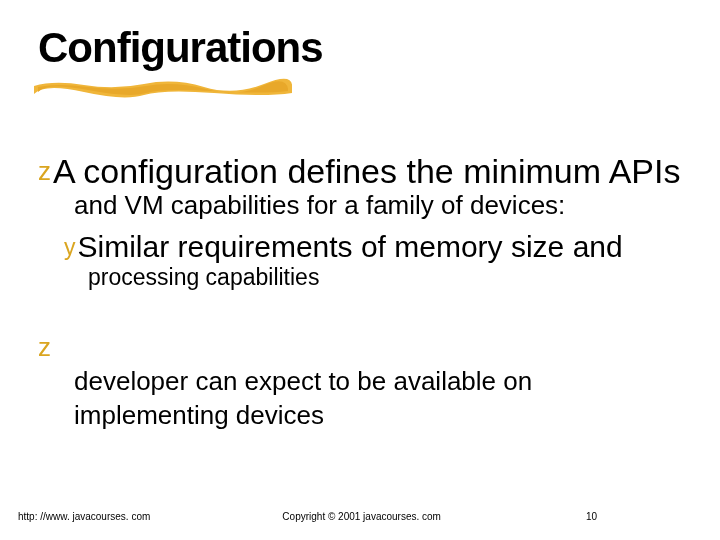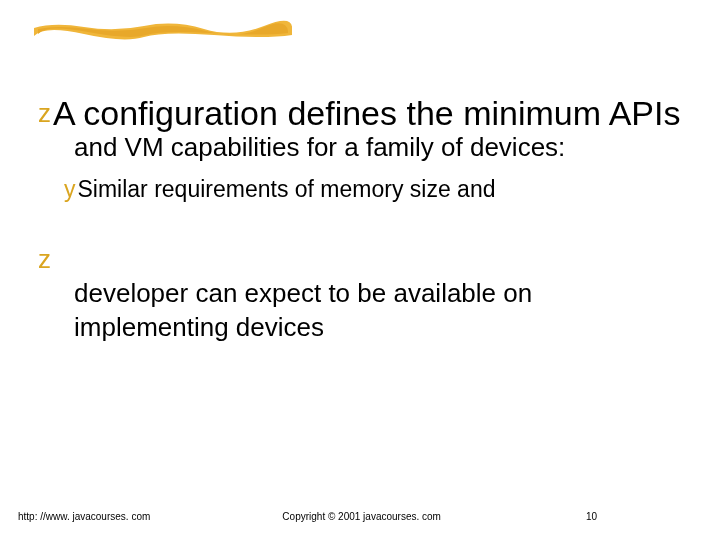--- a/index.html
+++ b/index.html
@@ -68,21 +68,21 @@
   .bullet-y .ymark {
     color: #DAA520;
     font-family: "Arial", sans-serif;
     font-size: 23px;
     line-height: 30px;
     margin-right: 2px;
     font-weight: normal;
   }
   .bullet-y .text {
     color: #000;
-    font-size: 23px;
+    font-size: 30px;
     line-height: 30px;
     text-align: right;
   }
   .bullet-y .cont {
     margin-left: 24px;
     color: #000;
     font-size: 23px;
     line-height: 30px;
   }
   .gap { height: 38px; }
@@ -100,39 +100,41 @@
   }
   .footer .left { text-align: left; }
   .footer .center { text-align: center; flex: 1; }
   .footer .right { text-align: right; min-width: 24px; }
 </style>
 </head>
 <body>
 
 <div class="slide">
 
+  <div class="title">Configurations</div>
 
   <svg class="orange-line" viewBox="0 0 258 22" preserveAspectRatio="none">
     <path d="M0 8 Q 20 2 50 7 T 110 6 T 170 9 T 230 6 T 258 10 L 258 15 Q 230 19 180 15 T 110 17 T 50 14 T 0 16 Z" fill="#F0B63A"></path>
     <path d="M4 9 Q 24 5 54 9 T 112 8 T 172 11 T 228 8 T 254 11 L 254 13 Q 228 16 178 13 T 112 15 T 54 12 T 4 14 Z" fill="#E8A82A"></path>
   </svg>
 
   <div class="bullet-z">
     <div class="row">
       <span class="zmark">z</span>
       <span class="text">A configuration defines the minimum APIs</span>
     </div>
     <div class="cont">and VM capabilities for a family of devices:</div>
   </div>
 
   <div class="bullet-y">
     <div class="row">
       <span class="ymark">y</span>
       <span class="text">Similar requirements of memory size and</span>
     </div>
+    <div class="cont">processing capabilities</div>
   </div>
 
   <div class="gap"></div>
 
   <div class="bullet-z">
     <div class="row">
       <span class="zmark">z</span>
     </div>
     <div class="cont">developer can expect to be available on</div>
     <div class="cont">implementing devices</div>

